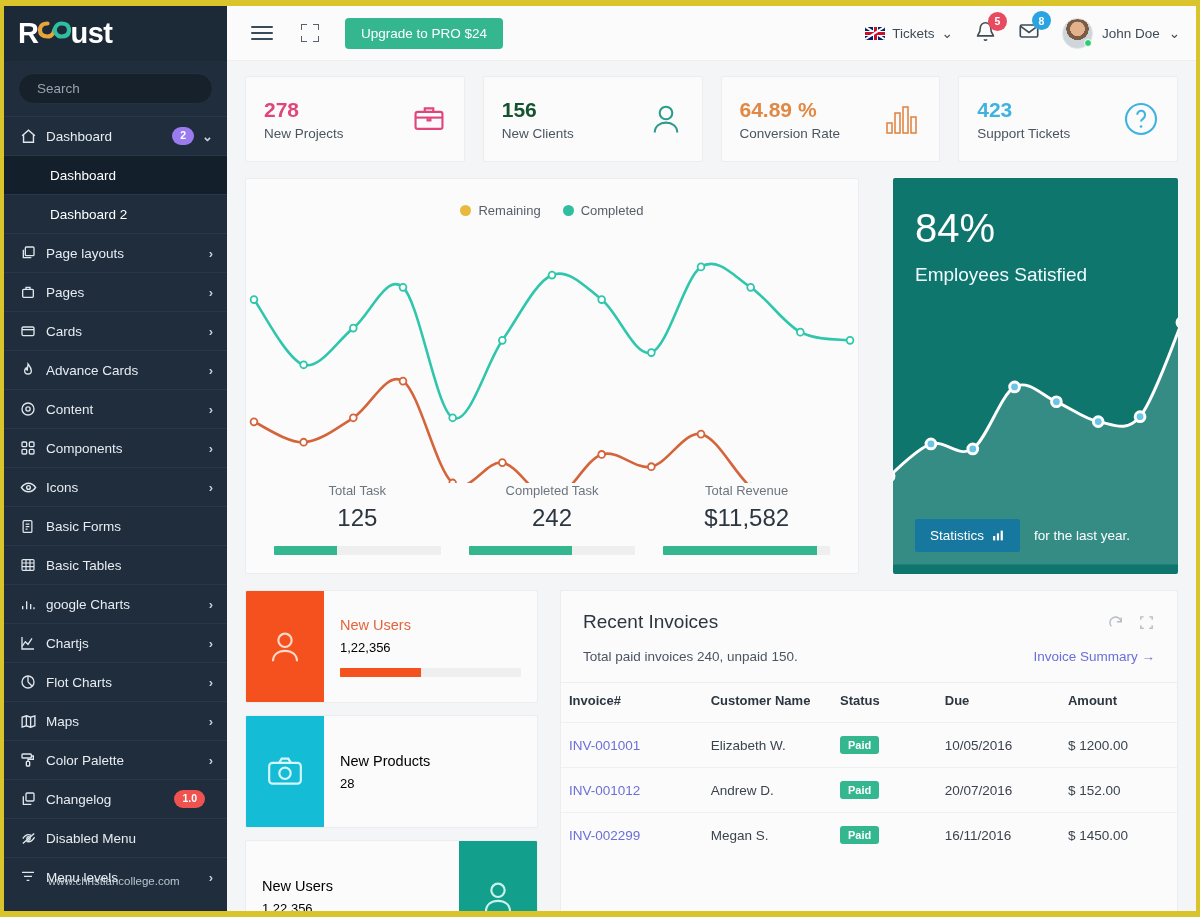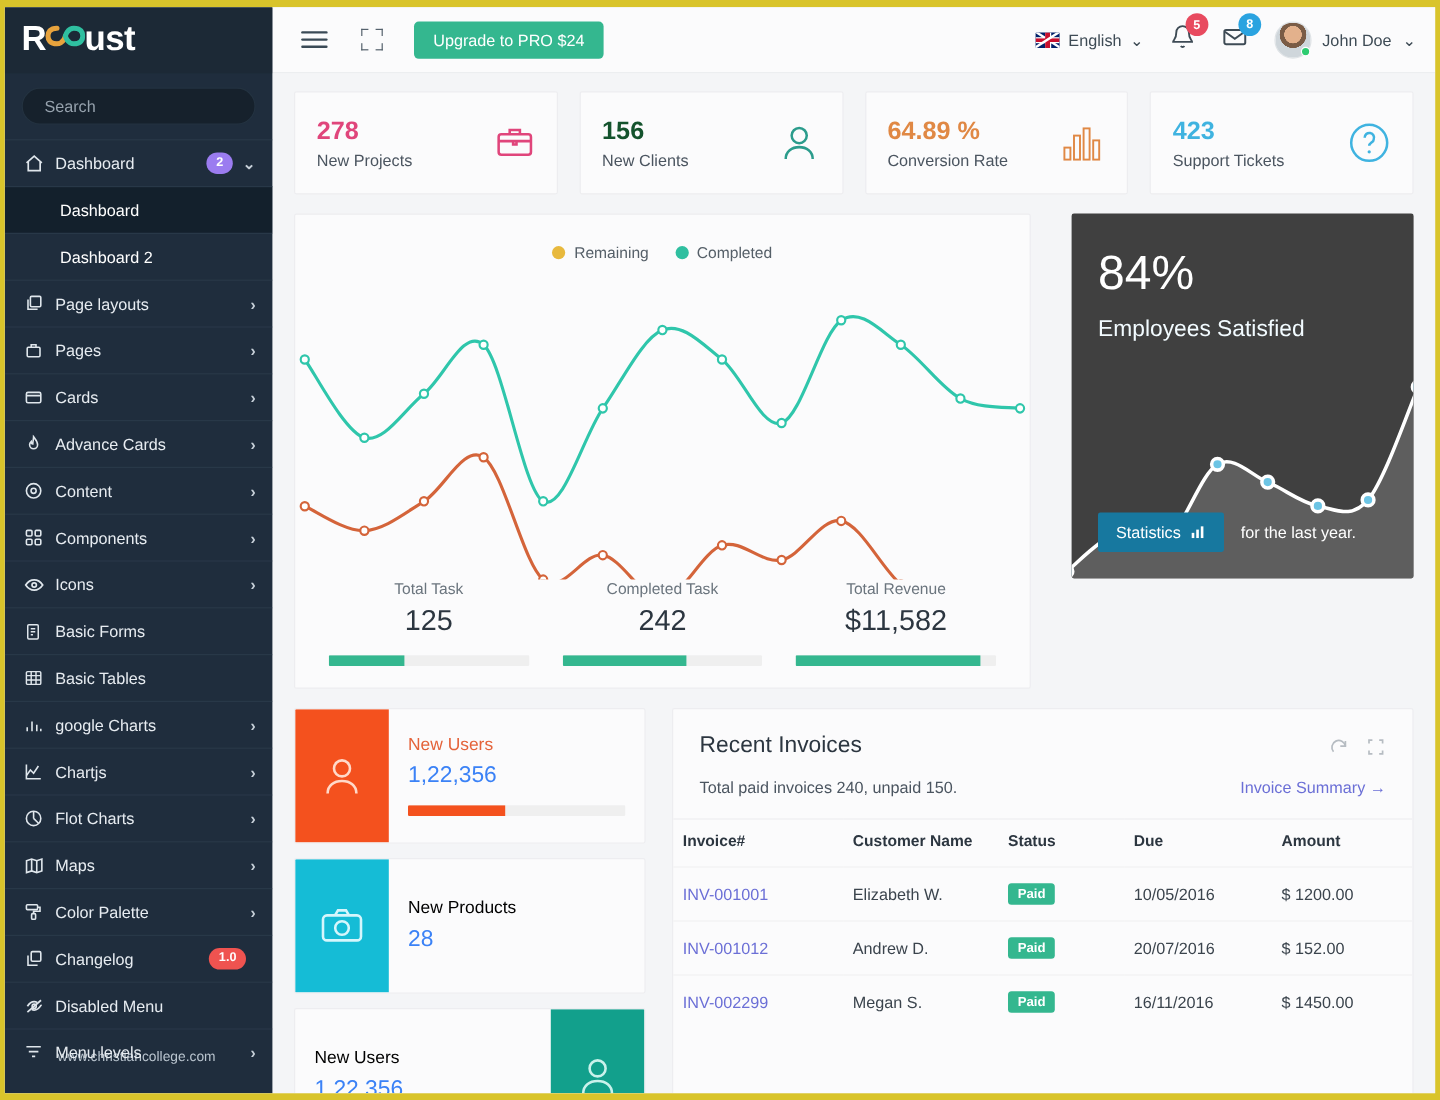--- a/index.html
+++ b/index.html
@@ -123,37 +123,37 @@
   .legend span.d { width:11px; height:11px; border-radius:50%; display:inline-block; margin-right:7px; vertical-align:-1px; }
   .chart-svg { flex:1; }
   .chart-stats { display:flex; padding:0 14px 18px 14px; }
   .cs { flex:1; text-align:center; }
   .cs .t { font-size:13px; color:#6b757e; }
   .cs .v { font-size:24px; color:#2c3640; margin-top:6px; }
   .cs .bar { height:9px; background:#efefef; border-radius:1px; margin:14px 14px 0 14px; overflow:hidden; }
   .cs .bar i { display:block; height:100%; background:#34b78f; }
 
   
-  .sat-card { flex:1; background:#404040; border-radius:2px; height:304px; position:relative; overflow:hidden; }
+  .sat-card { flex:1; background:#0f766e; border-radius:2px; height:396px; position:relative; overflow:hidden; }
   .sat-pct { position:absolute; top:28px; left:22px; font-size:40px; color:#fff; font-weight:400; }
   .sat-sub { position:absolute; top:86px; left:22px; font-size:19px; color:#f2fbff; }
   .sat-svg { position:absolute; inset:0; }
   .sat-foot { position:absolute; bottom:22px; left:22px; display:flex; align-items:center; gap:14px; }
   .stat-btn { background:#17789f; color:#fff; font-size:13.5px; padding:9px 15px; border:0; border-radius:2px; display:flex; align-items:center; gap:8px; cursor:pointer; }
   .sat-foot .note { color:#fff; font-size:13.5px; }
 
   
   .bot-row { display:flex; gap:22px; margin-top:16px; }
   .bot-left { flex:0 0 293px; }
   .mini-card { background:#fbfbfc; border:1px solid #ededf0; border-radius:2px; height:113px; display:flex; align-items:stretch; overflow:hidden; margin-bottom:12px; }
   .mini-card.rev { flex-direction:row-reverse; }
   .mini-ico { width:78px; flex:0 0 78px; display:flex; align-items:center; justify-content:center; }
   .mini-body { flex:1; padding:18px 16px; display:flex; flex-direction:column; justify-content:center; }
   .mini-title { font-size:14.5px; margin-bottom:7px; }
-  .mini-val { font-size:19px; color:#3b82f6; }
+  .mini-val { font-size:13px; color:#000000; }
   .mini-bar { height:9px; background:#efefef; margin-top:13px; border-radius:1px; overflow:hidden; }
   .mini-bar i { display:block; height:100%; }
 
   .inv-card { flex:1; background:#fbfbfc; border:1px solid #ededf0; border-radius:2px; overflow:hidden; }
   .inv-head { display:flex; align-items:center; padding:20px 22px 0 22px; }
   .inv-title { font-size:19px; color:#2c3640; }
   .inv-head-ico { margin-left:auto; display:flex; gap:14px; color:#b6bcc2; }
   .inv-sub { display:flex; align-items:center; padding:16px 22px 18px 22px; font-size:13.5px; color:#4b5560; }
   .inv-link { margin-left:auto; color:#6b6fd6; font-size:13.5px; cursor:pointer; }
   table { width:100%; border-collapse:collapse; }
@@ -419,21 +419,21 @@
     <button class="pro-btn">Upgrade to PRO $24</button>
 
     <div class="top-right">
       <div class="lang">
         <span class="flag">
             <i class="hw"></i>
             <i class="vw"></i>
             <i class="h"></i>
             <i class="v"></i>
           </span>
-        <span>English</span>
+        <span>Tickets</span>
         <span>⌄</span>
       </div>
 
       <div class="icon-btn">
         <svg width="21" height="21" viewBox="0 0 24 24" fill="none" stroke="#3e4b55" stroke-width="1.8">
             <path d="M18 8a6 6 0 10-12 0c0 7-3 7-3 9h18c0-2-3-2-3-9z"></path>
             <path d="M10.3 21a2 2 0 003.4 0"></path>
           </svg>
         <span class="ibadge red">5</span>
       </div>

